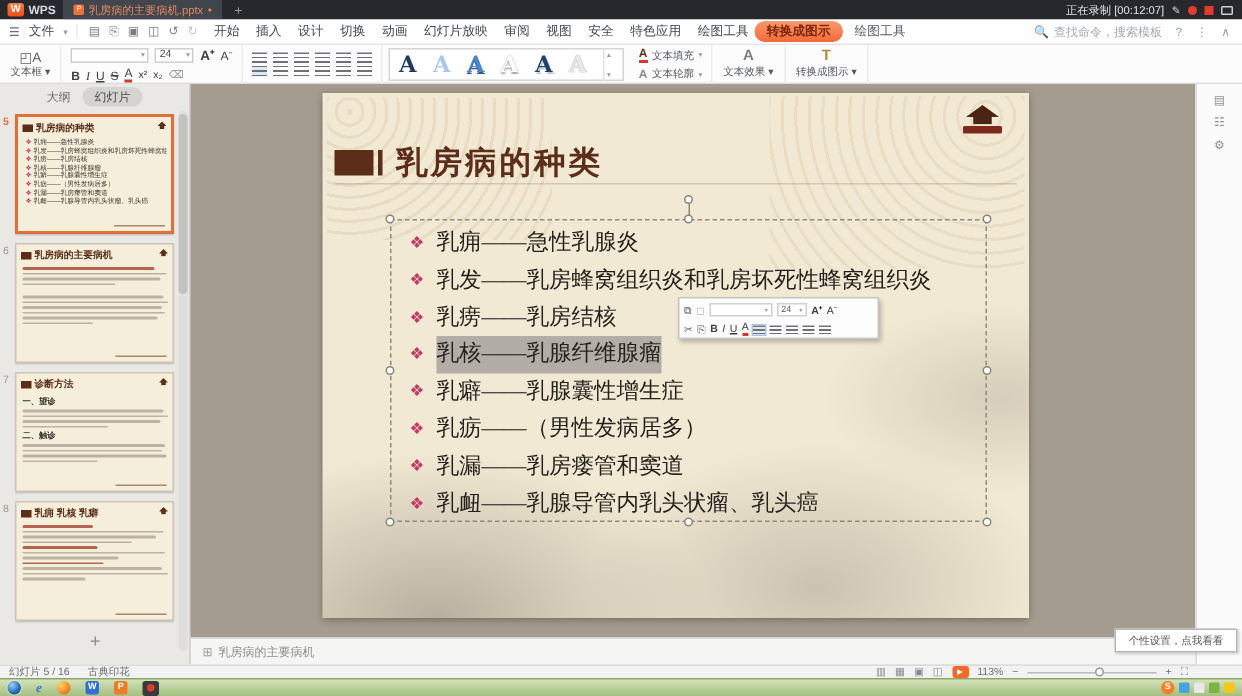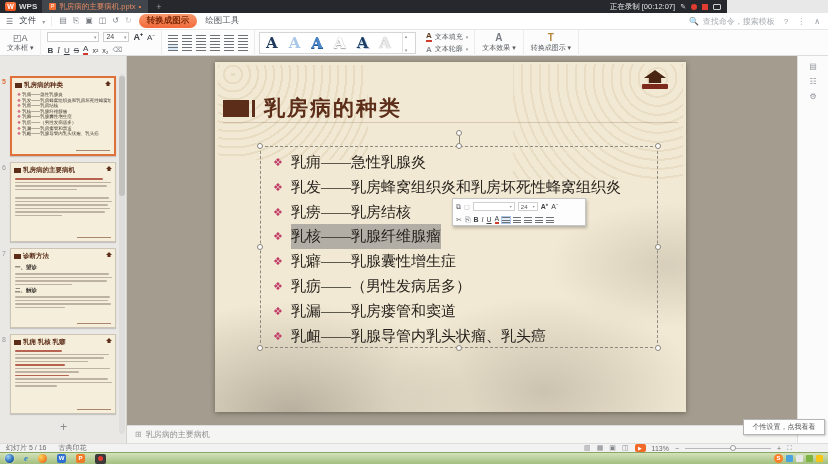--- a/index.html
+++ b/index.html
@@ -1,21 +1,21 @@
 <!DOCTYPE html>
 <html><head>
 <meta charset="utf-8">
 <style>
   * { margin:0; padding:0; box-sizing:border-box; }
   html,body { width:828px; height:464px; overflow:hidden; }
   body { font-family:"Liberation Sans", sans-serif; }
   .screen { position:relative; width:828px; height:464px; background:#e8e8e8; overflow:hidden; }
 
   
-  .titlebar { position:absolute; top:0; left:0; width:727px; height:13px; background:#26282d; display:flex; align-items:center; }
+  .titlebar { position:absolute; top:0; left:0; width:828px; height:13px; background:#26282d; display:flex; align-items:center; }
   .wps-logo { display:flex; align-items:center; gap:3px; padding:0 5px; height:13px; }
   .wps-logo .box { width:11px; height:9px; background:linear-gradient(#ff7a45,#ef4f16); border-radius:2px; color:#fff; font-size:7px; font-weight:bold; line-height:9px; text-align:center; }
   .wps-logo .txt { color:#d9dadc; font-size:8px; font-weight:bold; }
   .doc-tab { height:13px; background:#41454c; display:flex; align-items:center; gap:3px; padding:0 7px; max-width:150px; }
   .doc-tab .ficon { width:7px; height:7px; background:#f07036; border-radius:1px; color:#fff; font-size:5px; line-height:7px; text-align:center; flex:none; }
   .doc-tab .fname { color:#e08a64; font-size:7.5px; white-space:nowrap; overflow:hidden; }
   .doc-tab .dot { color:#f0814f; font-size:8px; }
   .newtab { color:#9a9da2; font-size:9px; padding:0 8px; }
   .recbar { margin-left:auto; display:flex; align-items:center; gap:5px; padding-right:6px; }
   .recbar .rtxt { color:#e2e3e5; font-size:7.5px; }
@@ -206,20 +206,33 @@
       <span class="caret">▾</span>
     </div>
     <div class="qicons">
       <span>▤</span>
       <span>⎘</span>
       <span>▣</span>
       <span>◫</span>
       <span>↺</span>
       <span style="color:#c3c6ca">↻</span>
     </div>
+    <div class="mtabs">
+      <span>开始</span>
+      <span>插入</span>
+      <span>设计</span>
+      <span>切换</span>
+      <span>动画</span>
+      <span>幻灯片放映</span>
+      <span>审阅</span>
+      <span>视图</span>
+      <span>安全</span>
+      <span>特色应用</span>
+      <span>绘图工具</span>
+    </div>
     <span class="pill-active">转换成图示</span>
     <span class="assist">绘图工具</span>
     <div class="menu-right">
       <div class="searchbox">
         <span>🔍</span>
         <span>查找命令，搜索模板</span>
       </div>
       <span>?</span>
       <span>⋮</span>
       <span>∧</span>
@@ -307,20 +320,24 @@
     </div>
     <div class="tgroup">
       <span class="bigico" style="color:#b5863c">T</span>
       <span class="tb-label"><span>转换成图示</span> ▾</span>
     </div>
   </div>
 
   <div class="content">
 
     <div class="sidebar">
+      <div class="sb-tabs">
+        <span>大纲</span>
+        <span class="sb-pill">幻灯片</span>
+      </div>
 
       <span class="tnum sel" style="top:22px">5</span>
       <div class="thumb sel" style="top:20px">
         <div class="t-head">
             <span class="t-rect"></span>
           <span class="t-title">乳房病的种类</span>
           </div>
         <span class="t-logo"></span>
         <div class="t-bullets">
           <div class="t-bline"><span class="d">❖</span> <span>乳痈——急性乳腺炎</span></div>

